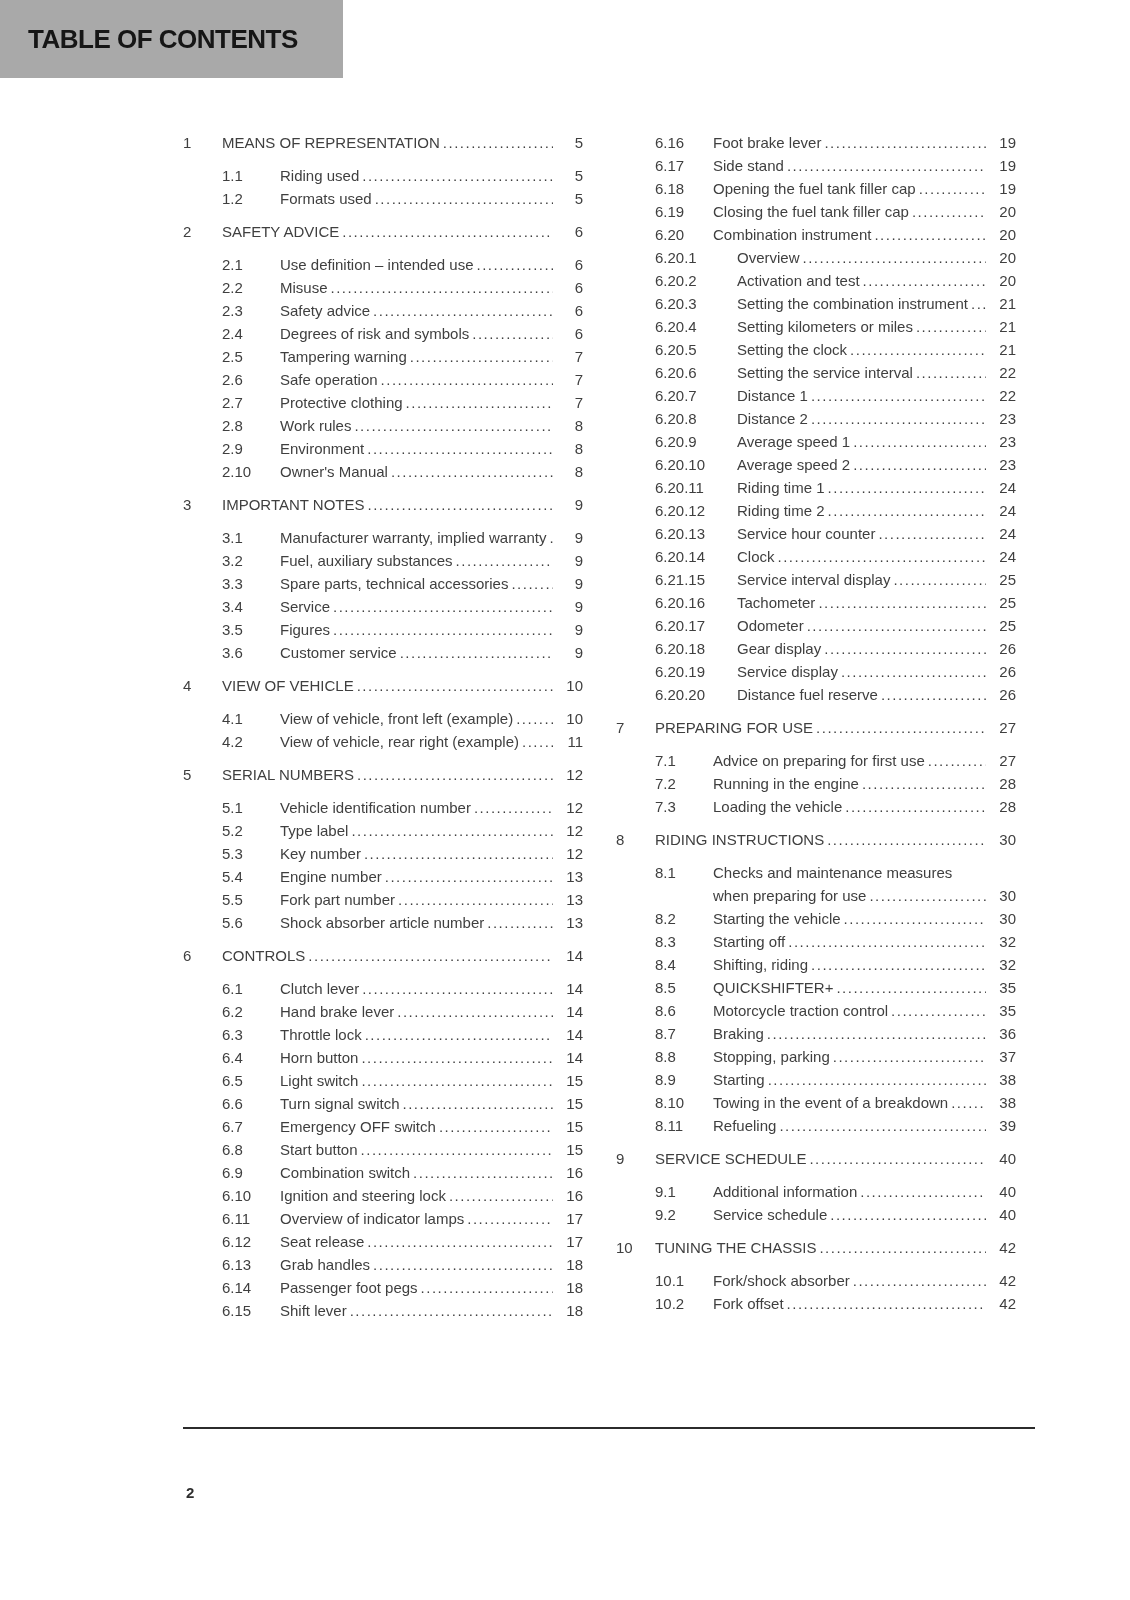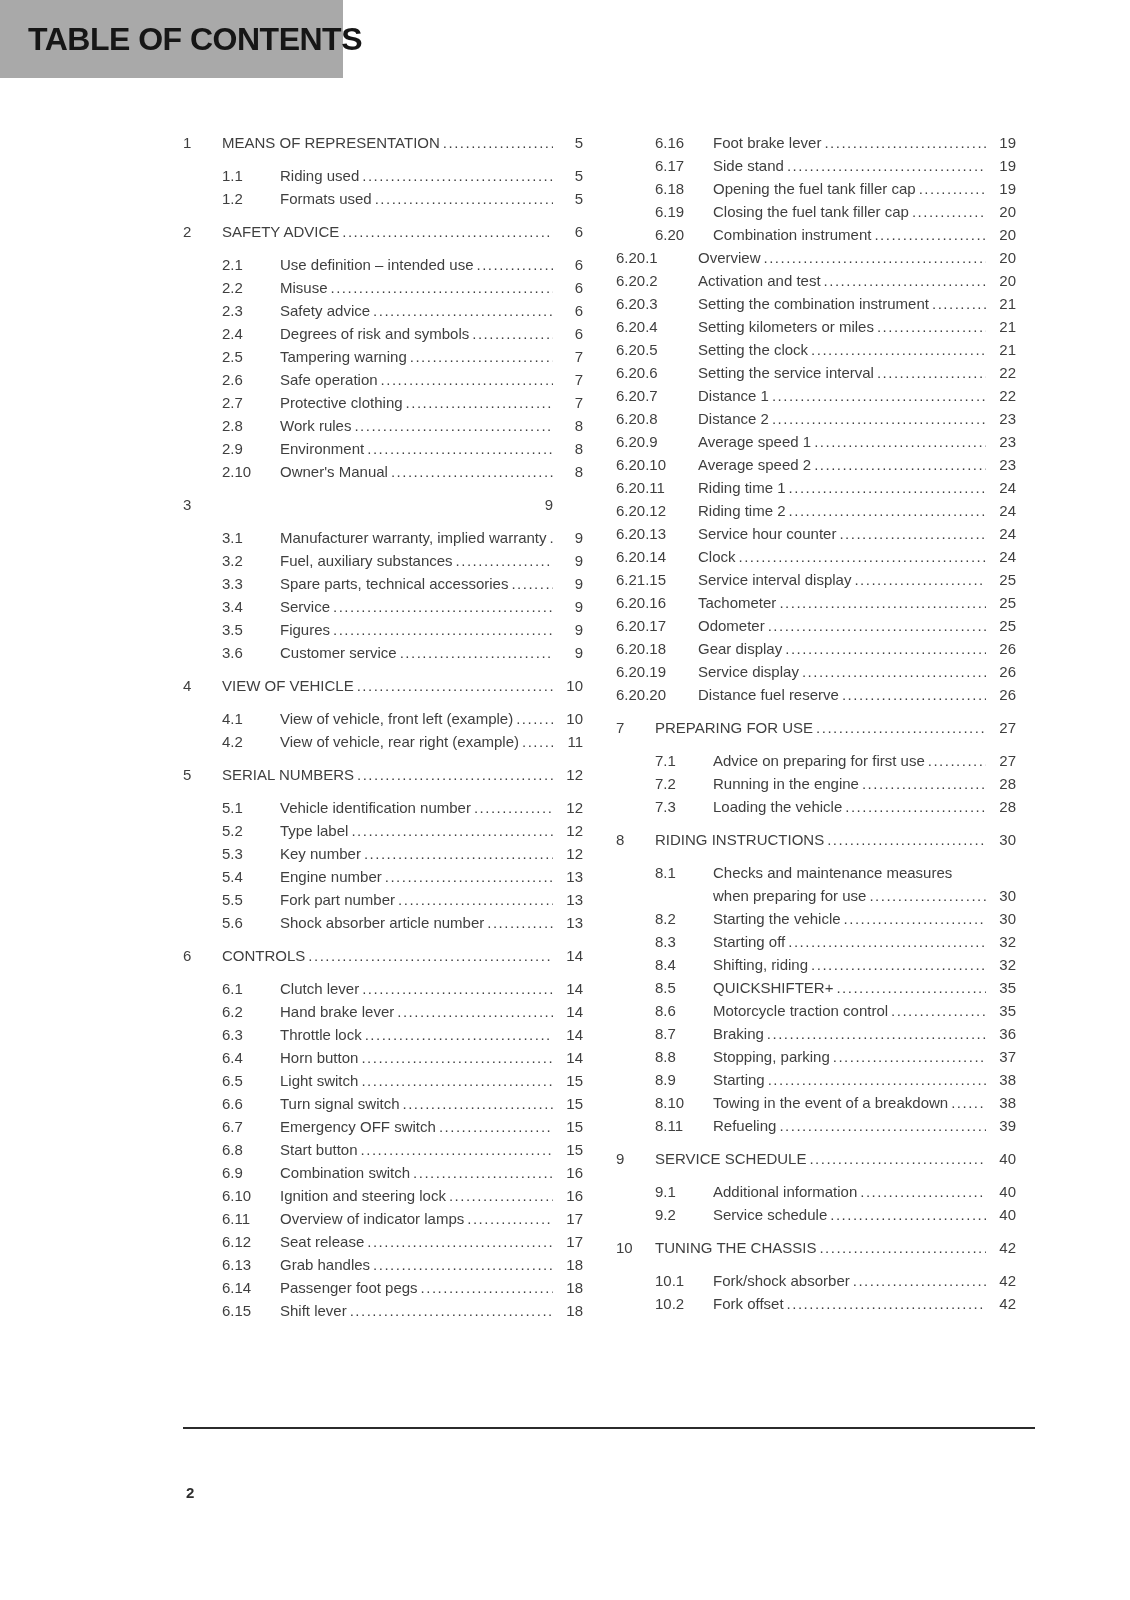--- a/index.html
+++ b/index.html
@@ -16,21 +16,21 @@
   }
   
   .header-block {
     position: absolute; left: 0; top: 0;
     width: 343px; height: 78px;
     background: #a9a9a9;
     display: flex; align-items: center;
   }
   .header-title {
     margin: 0 0 0 28px;
-    font-size: 32px; font-weight: bold;
+    font-size: 26px; font-weight: bold;
     color: #161616;
     letter-spacing: -0.5px;
     white-space: nowrap;
   }
   
   .columns {
     position: absolute; left: 183px; top: 131px;
     width: 833px;
     display: flex; gap: 33px;
   }
@@ -45,20 +45,21 @@
   .level-chapter {
     grid-template-columns: 39px 1fr 30px;
     margin: 10px 0;
   }
   .col .entry:first-child { margin-top: 0; }
   .level-section {
     margin-left: 39px;
     grid-template-columns: 58px 1fr 30px;
   }
   .level-subsection {
+    margin-left: 39px;
     grid-template-columns: 82px 1fr 30px;
   }
   .num { align-self: start; }
   .ttl { position: relative; overflow: hidden; }
   .txt::after {
     content: " ....................................................................................................";
     position: absolute;
     padding-left: 3px;
     letter-spacing: 1.5px;
     white-space: nowrap;
@@ -156,20 +157,21 @@
           <span class="ttl"><span class="txt">Environment</span></span>
           <span class="pg">8</span>
         </div>
         <div class="entry level-section">
           <span class="num">2.10</span>
           <span class="ttl"><span class="txt">Owner's Manual</span></span>
           <span class="pg">8</span>
         </div>
         <div class="entry level-chapter">
           <span class="num">3</span>
+          <span class="ttl"><span class="txt">IMPORTANT NOTES</span></span>
           <span class="pg">9</span>
         </div>
         <div class="entry level-section">
           <span class="num">3.1</span>
           <span class="ttl"><span class="txt">Manufacturer warranty, implied warranty</span></span>
           <span class="pg">9</span>
         </div>
         <div class="entry level-section">
           <span class="num">3.2</span>
           <span class="ttl"><span class="txt">Fuel, auxiliary substances</span></span>

